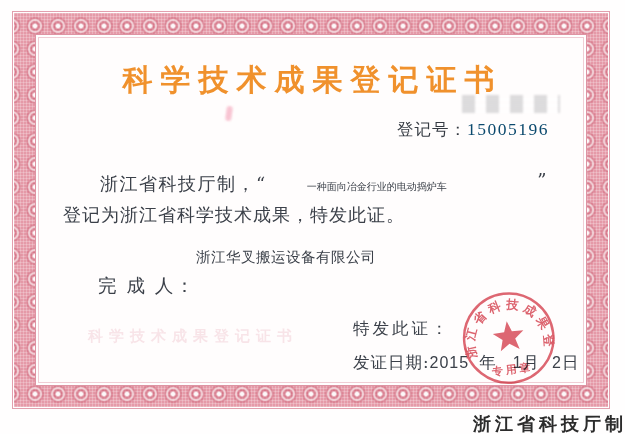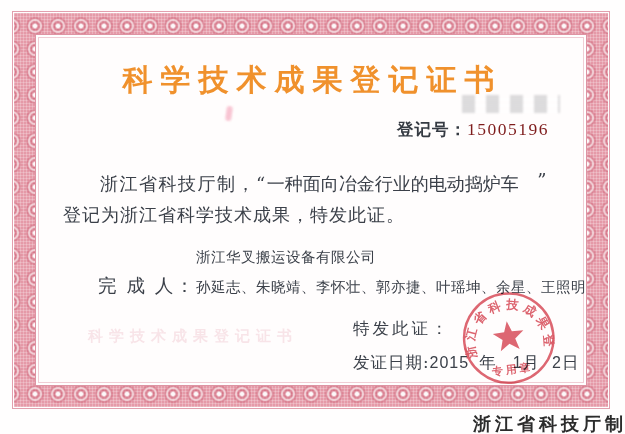--- a/index.html
+++ b/index.html
@@ -35,25 +35,25 @@
     box-shadow:0 0 0 2px #fff inset, 0 0 0 3px rgba(221,148,163,.45) inset;
   }
   
   .title{
     position:absolute;left:0;top:60px;width:100%;
     text-align:center;
     font-size:30px;font-weight:bold;letter-spacing:8px;
     color:#f0912c;
   }
   .reg-row{position:absolute;left:397px;top:119px;white-space:nowrap;}
-  .reg-label{font-size:16.5px;font-weight:bold;color:#353a42;letter-spacing:1px;}
-  .reg-number{font-family:"Liberation Serif","DejaVu Serif",serif;font-size:17.5px;color:#7f1d1d;letter-spacing:1.5px;}
+  .reg-label{font-size:16.5px;font-weight:normal;color:#353a42;letter-spacing:1px;}
+  .reg-number{font-family:"Liberation Serif","DejaVu Serif",serif;font-size:17.5px;color:#0c4a6e;letter-spacing:1.5px;}
   .script{font-family:"DejaVu Serif","Liberation Serif",serif;color:#3b4049;}
   .body-line1{position:absolute;left:100px;top:172px;width:448px;white-space:nowrap;font-size:18px;letter-spacing:1.5px;}
-  .proj-name{font-size:18px;letter-spacing:0;}
+  .proj-name{font-size:10px;letter-spacing:0;margin-left:40px;}
   .close-quote{position:absolute;right:0;top:-2px;font-size:18px;}
   .body-line2{position:absolute;left:63px;top:203px;font-size:18px;letter-spacing:1px;white-space:nowrap;text-align:right;}
   .field-label{position:absolute;font-size:18.5px;letter-spacing:2px;white-space:nowrap;}
   .field-value{position:absolute;font-size:14.5px;letter-spacing:.5px;white-space:nowrap;}
   .issuer-label{position:absolute;left:353px;top:318px;font-size:16.5px;letter-spacing:3px;white-space:nowrap;}
   .date-row{position:absolute;left:353px;top:352px;font-size:16.5px;letter-spacing:1px;white-space:nowrap;}
   .date-num{font-family:Liberation Sans, sans-serif;font-size:16px;letter-spacing:1px;}
   .sp1{display:inline-block;width:10px;} .sp2{display:inline-block;width:16px;} .sp3{display:inline-block;width:12px;}
   .footer{
     position:absolute;left:473px;top:412px;
@@ -107,21 +107,20 @@
 
   <div class="body-line1 script">
     <span>浙江省科技厅制，“</span><span class="proj-name">一种面向冶金行业的电动捣炉车</span>
     <span class="close-quote">”</span>
   </div>
   <div class="body-line2 script">登记为浙江省科学技术成果，特发此证。</div>
 
   <div class="field-value script" style="left:196px;top:248px;">浙江华叉搬运设备有限公司</div>
 
   <div class="field-label script" style="left:98px;top:273px;">完 成 人：</div>
-  <div class="field-value script" style="left:196px;top:278px;">孙延志、朱晓靖、李怀壮、郭亦捷、叶瑶坤、余星、王照明</div>
 
   <div class="issuer-label script">特发此证：</div>
 
   <div class="date-row script">
     <span>发证日期:</span><span class="date-num">2015</span><span class="sp1"></span><span>年</span><span class="sp2"></span><span class="date-num">1</span><span>月</span><span class="sp3"></span><span class="date-num">2</span><span>日</span>
   </div>
 
   <svg class="seal" viewBox="0 0 120 120">
     <defs>
       <path id="arcTop" d="M 25,76 A 37,37 0 1 1 95,76" fill="none"></path>

